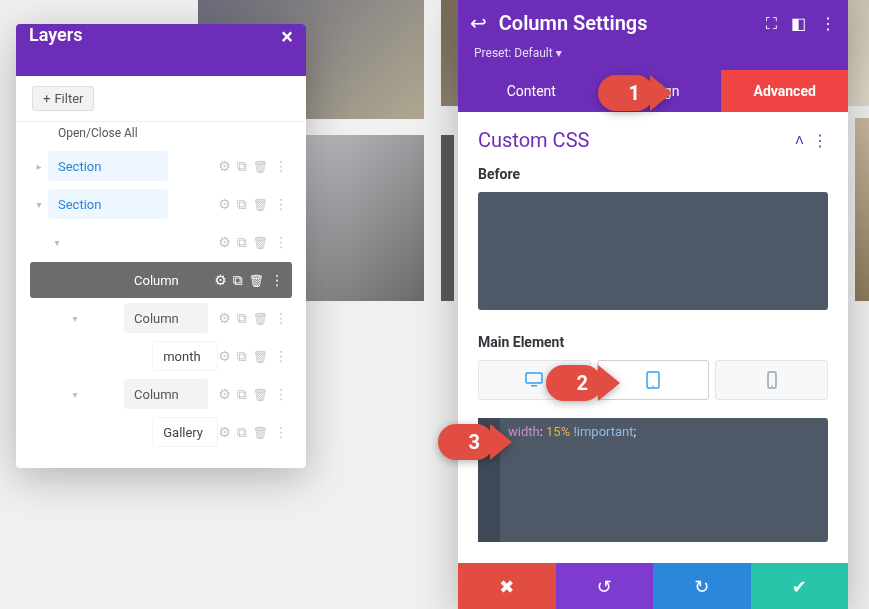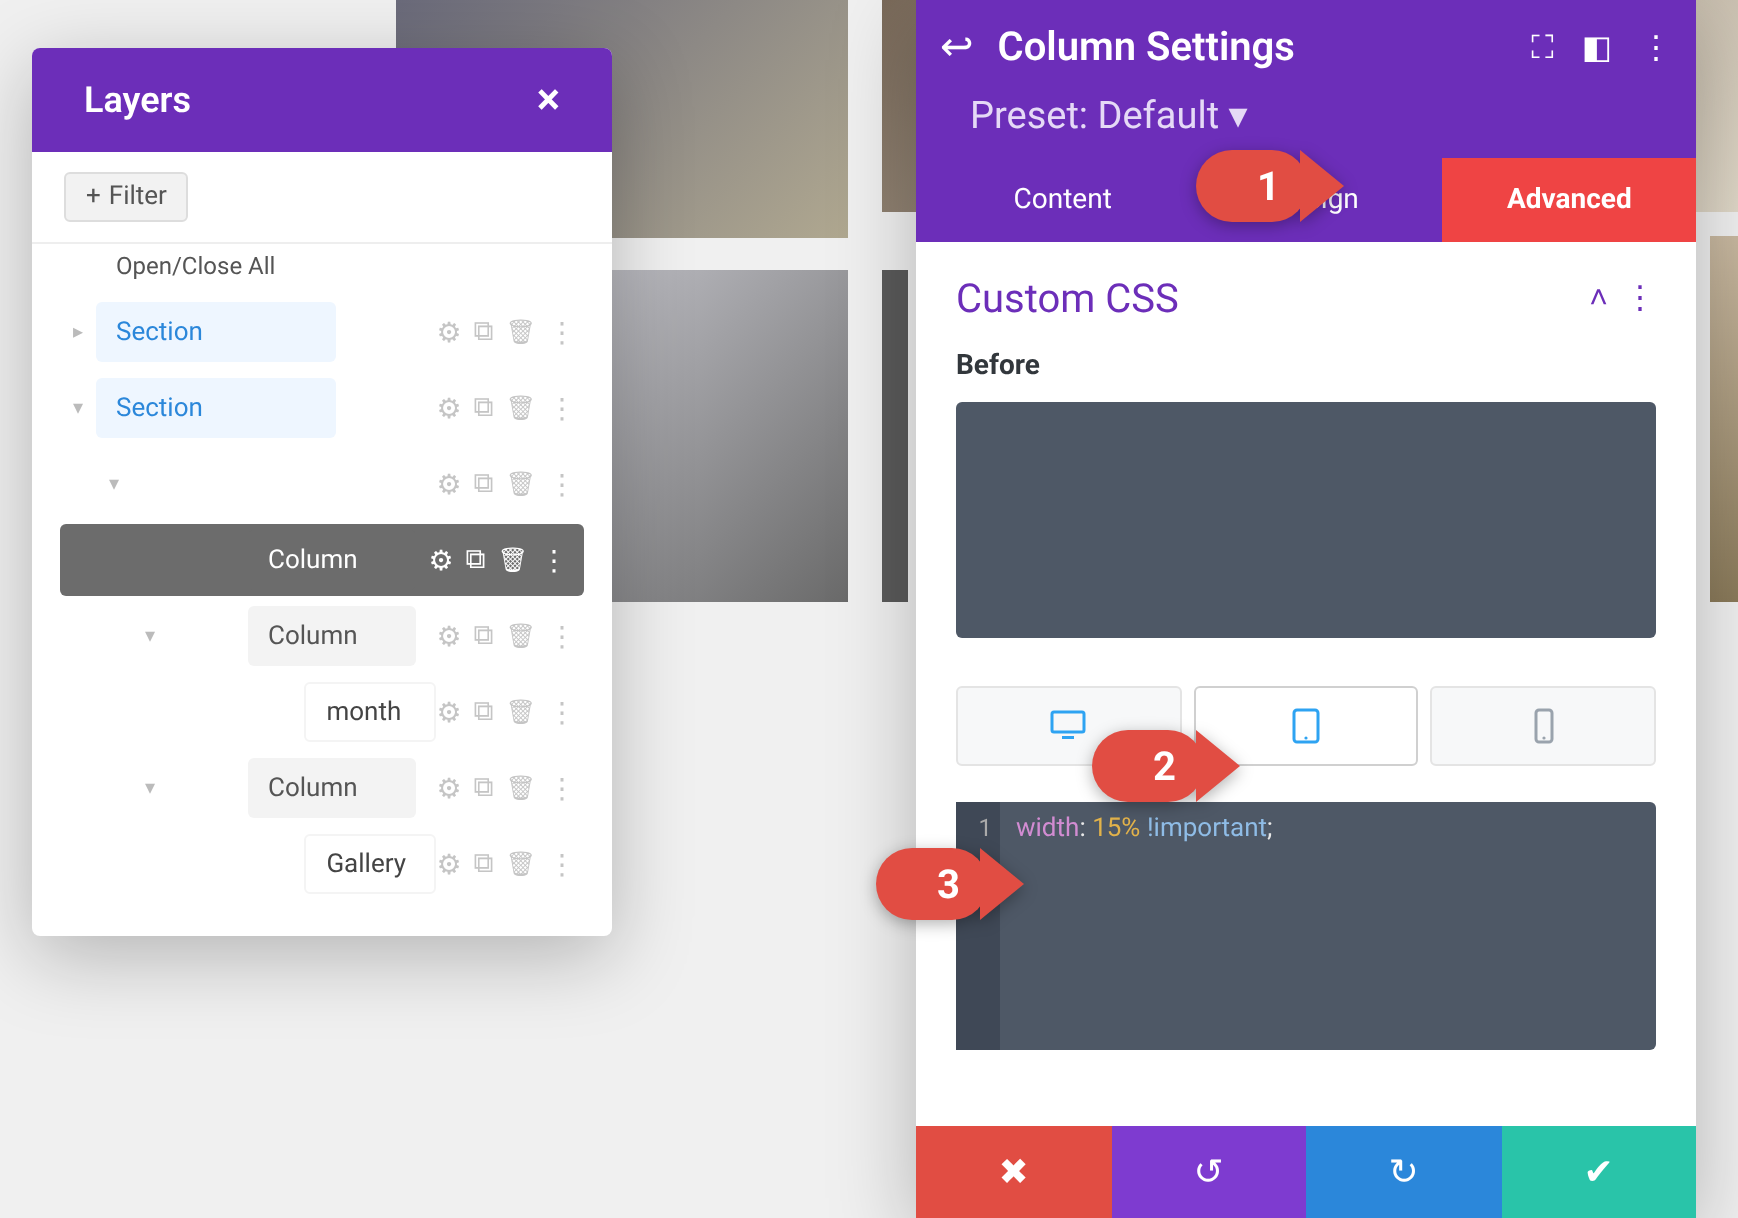--- a/index.html
+++ b/index.html
@@ -8,21 +8,21 @@
   
   .bg-img { position: absolute; background: #aab; }
   .bg1 { left: 198px; top: 0; width: 226px; height: 119px; background: linear-gradient(135deg,#6a6a7a,#b0a890); }
   .bg2 { left: 441px; top: 0; width: 428px; height: 106px; background: linear-gradient(135deg,#7a6a5a,#e0d8c8); }
   .bg3 { left: 198px; top: 135px; width: 226px; height: 166px; background: linear-gradient(135deg,#d8d8e0,#6a6a6a); }
   .bg4 { left: 441px; top: 135px; width: 13px; height: 166px; background: #5a5a5a; }
   .bg5 { left: 855px; top: 118px; width: 14px; height: 183px; background: linear-gradient(180deg,#c8b8a0,#8a7a5a); }
 
   
   .layers-panel { position: absolute; left: 16px; top: 24px; width: 290px; background: #fff; border-radius: 4px; box-shadow: 0 10px 40px rgba(0,0,0,0.25); overflow: hidden; }
-  .layers-header { background: #6c2eb9; color: #fff; height: 52px; display: flex; align-items: center; justify-content: space-between; padding: 0 26px; font-size: 18px; font-weight: 600; }
+  .layers-header { background: #6c2eb9; color: #fff; height: 52px; display: flex; justify-content: space-between; padding: 0 13px; font-size: 18px; font-weight: 600; }
   .close-x { font-size: 22px; cursor: pointer; }
   .search-row { display: flex; align-items: center; padding: 10px 14px 10px 16px; border-bottom: 1px solid #eee; }
   .search-input { flex: 1; border: none; outline: none; font-size: 14px; color: #888; }
   .filter-btn { background: #f2f2f2; border: 1px solid #ddd; border-radius: 3px; padding: 4px 10px; font-size: 13px; color: #555; cursor: pointer; display:flex; align-items:center; gap:4px;}
   .openclose { font-size: 12px; color: #555; padding: 4px 16px 8px 42px; }
 
   .tree { padding: 0 14px 16px 14px; }
   .node { display: flex; align-items: center; height: 36px; margin-bottom: 2px; border-radius: 3px; }
   .toggle { width: 18px; text-align: center; color: #bbb; font-size: 10px; cursor: pointer; }
   .label-chip { flex: 0 0 auto; display:flex; align-items:center; height:30px; padding: 0 10px; border-radius: 3px; font-size: 13px; }
@@ -38,21 +38,21 @@
   .node.active-row .row-icons { color:#fff; padding-right:8px;}
   .node .row-icons { padding-right:4px;}
 
   
   .settings-panel { position:absolute; left:458px; top:0; width:390px; background:#fff; box-shadow:0 10px 40px rgba(0,0,0,0.25); display:flex; flex-direction:column;}
   .settings-top { background:#6c2eb9; color:#fff; }
   .title-row { display:flex; align-items:center; height:46px; padding:0 12px;}
   .back-arrow { font-size:20px; margin-right:12px; cursor:pointer;}
   .title-text { font-size:20px; font-weight:600; flex:1;}
   .top-icons { display:flex; gap:14px; color:#fff; font-size:16px;}
-  .preset { font-size:19px; color:#e5d9f6; padding:0 16px 10px 27px;}
+  .preset { font-size:12px; color:#e5d9f6; padding:0 16px 10px 16px;}
   .tabs { display:flex; height:42px;padding-left:10px;}
   .tab { flex:1; display:flex; align-items:center; justify-content:center; font-size:14px; color:#fff; cursor:pointer; }
   .tab.active { background:#ef4444;font-weight:bold;}
   .settings-body { padding:16px 20px 12px 20px; background:#fff;}
   .section-head { display:flex; align-items:center; color:#6c2eb9; font-size:20px; margin-bottom:14px;}
   .section-head .sh-icons { margin-left:auto; display:flex; gap:8px; color:#6c2eb9; font-size:16px;}
   .field-label { font-size:14px; font-weight:700; color:#32373c; margin-bottom:10px;}
   .textarea-box { width:100%; height:118px; background:#4e5866; border-radius:3px; margin-bottom:24px;}
   .device-tabs { display:flex; gap:6px; margin-bottom:18px;}
   .dev { flex:1; height:40px; border:1px solid #e4e4e4; border-radius:3px; display:flex; align-items:center; justify-content:center; color:#2ea3f2; cursor:pointer; background:#f7f8f9;}
@@ -225,20 +225,21 @@
       <span>Custom CSS</span>
       <span class="sh-icons">
         <span>˄</span>
         <span>⋮</span>
       </span>
     </div>
 
     <div class="field-label">Before</div>
     <div class="textarea-box"></div>
 
+    <div class="field-label">Main Element</div>
     <div class="device-tabs">
       <div class="dev">
           <svg width="18" height="16" viewBox="0 0 18 16">
             <rect x="1" y="1" width="16" height="10" rx="1" fill="none" stroke="#2ea3f2" stroke-width="1.5"></rect>
             <rect x="6" y="13" width="6" height="1.5" fill="#2ea3f2"></rect>
           </svg>
         </div>
       <div class="dev active">
           <svg width="14" height="18" viewBox="0 0 14 18">
             <rect x="1" y="1" width="12" height="16" rx="1.5" fill="none" stroke="#2ea3f2" stroke-width="1.5"></rect>

